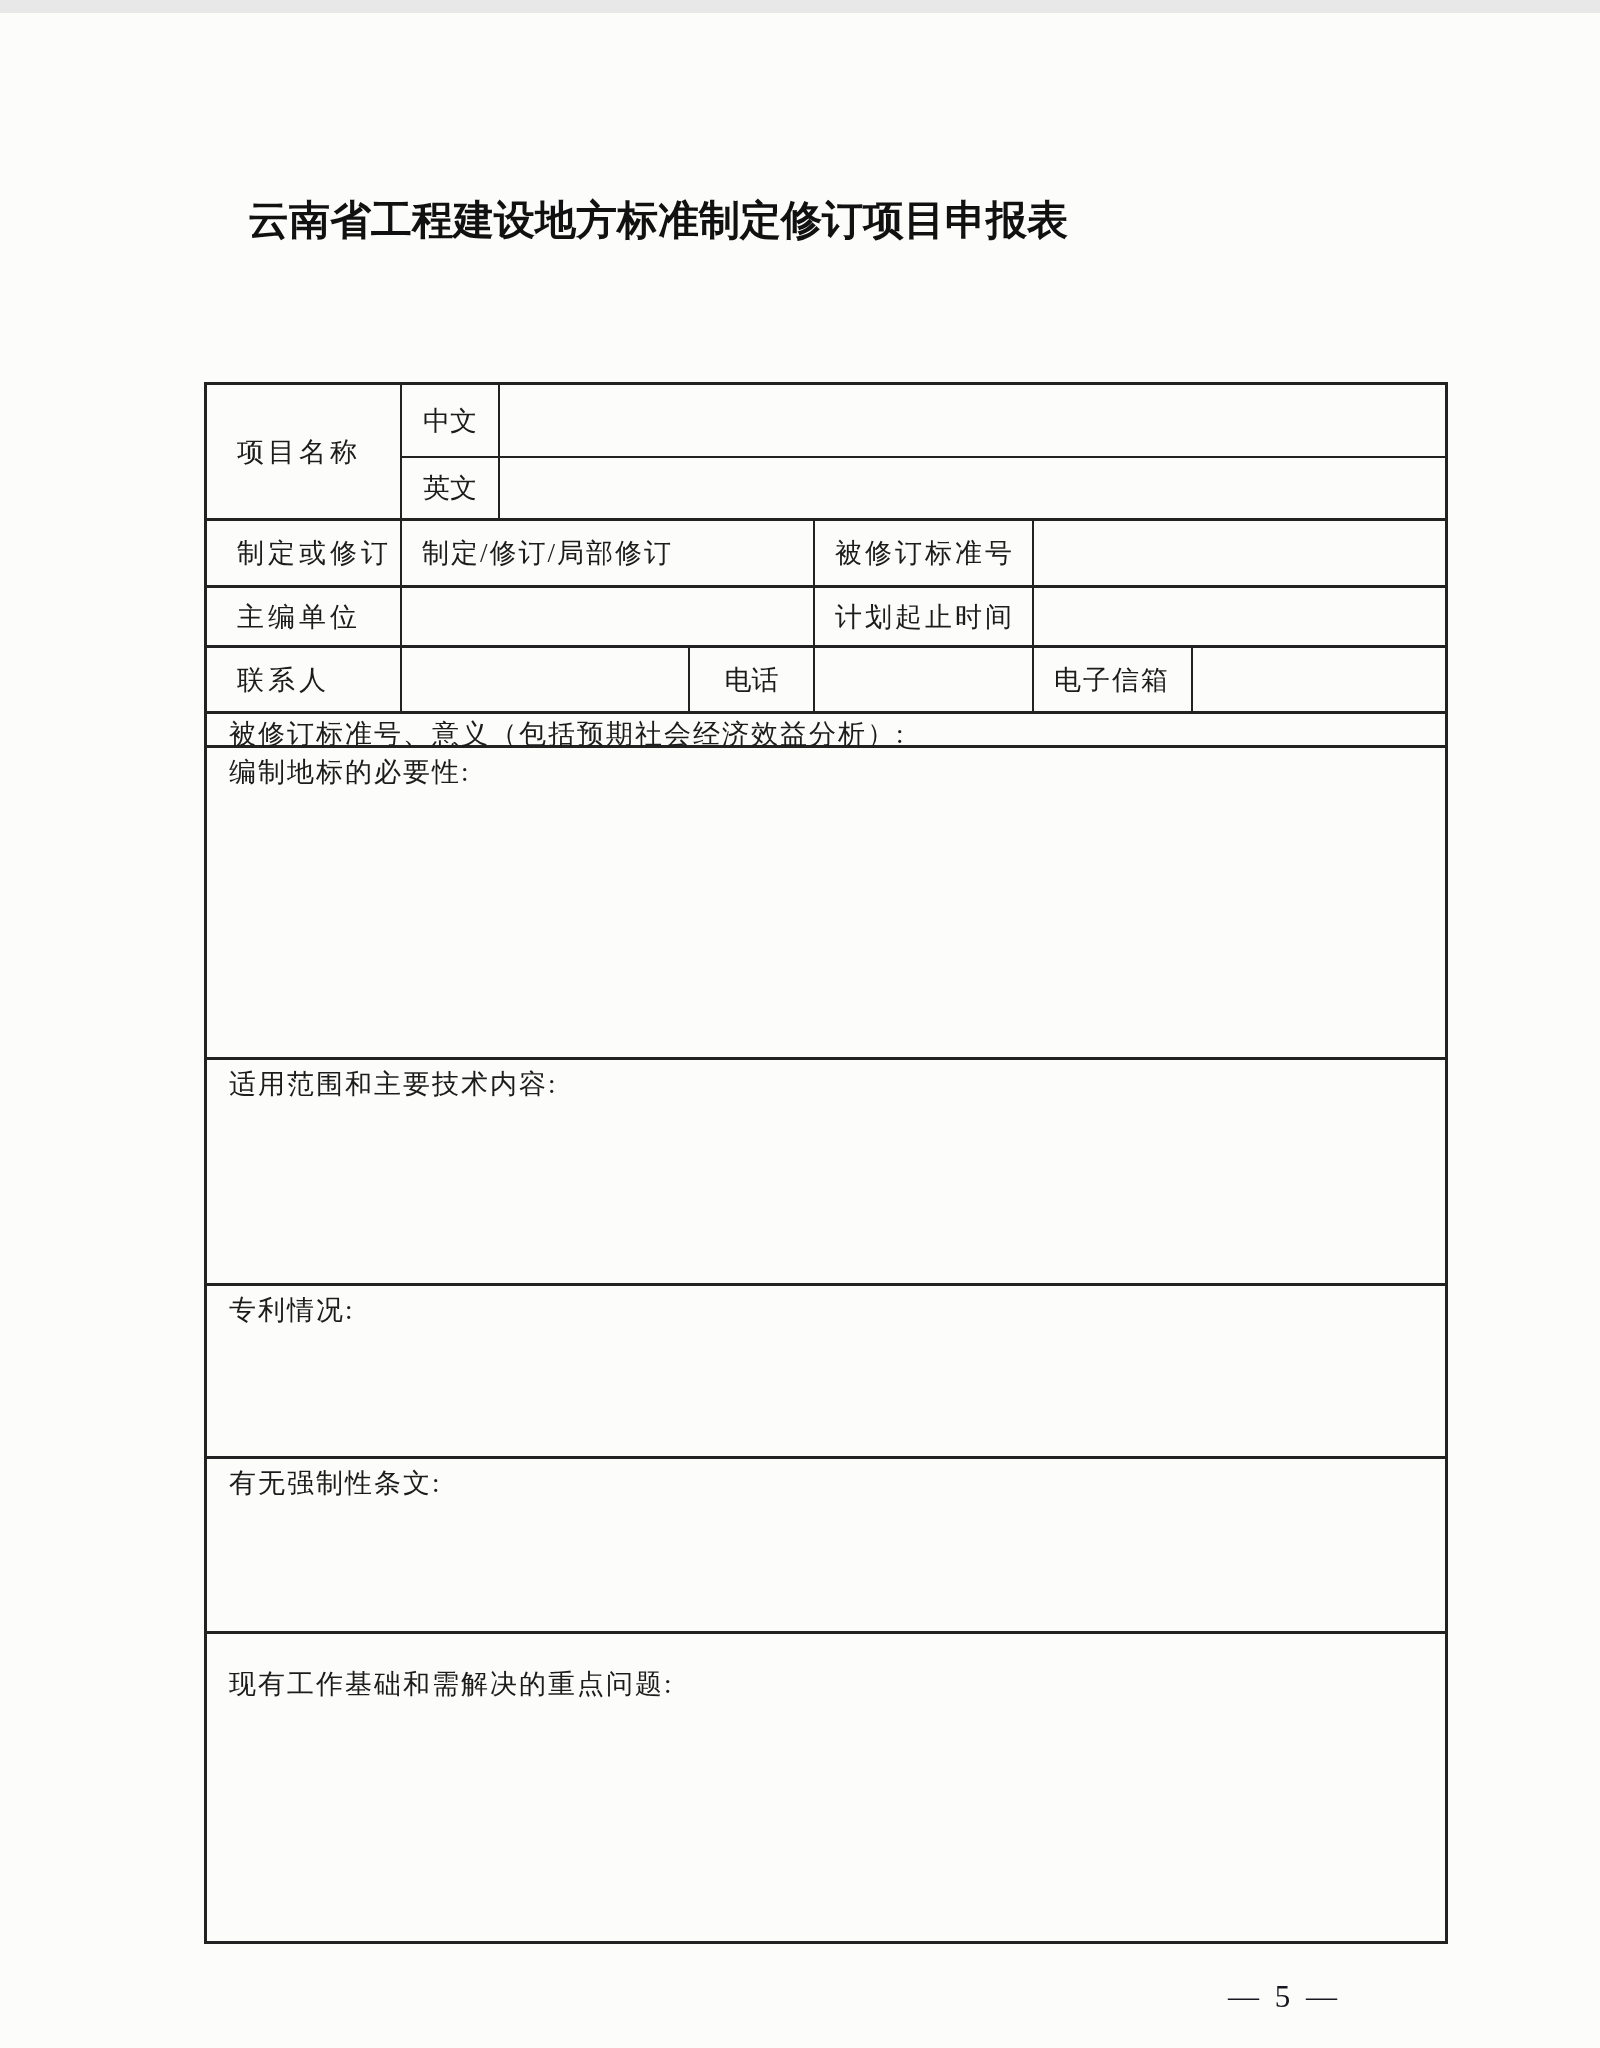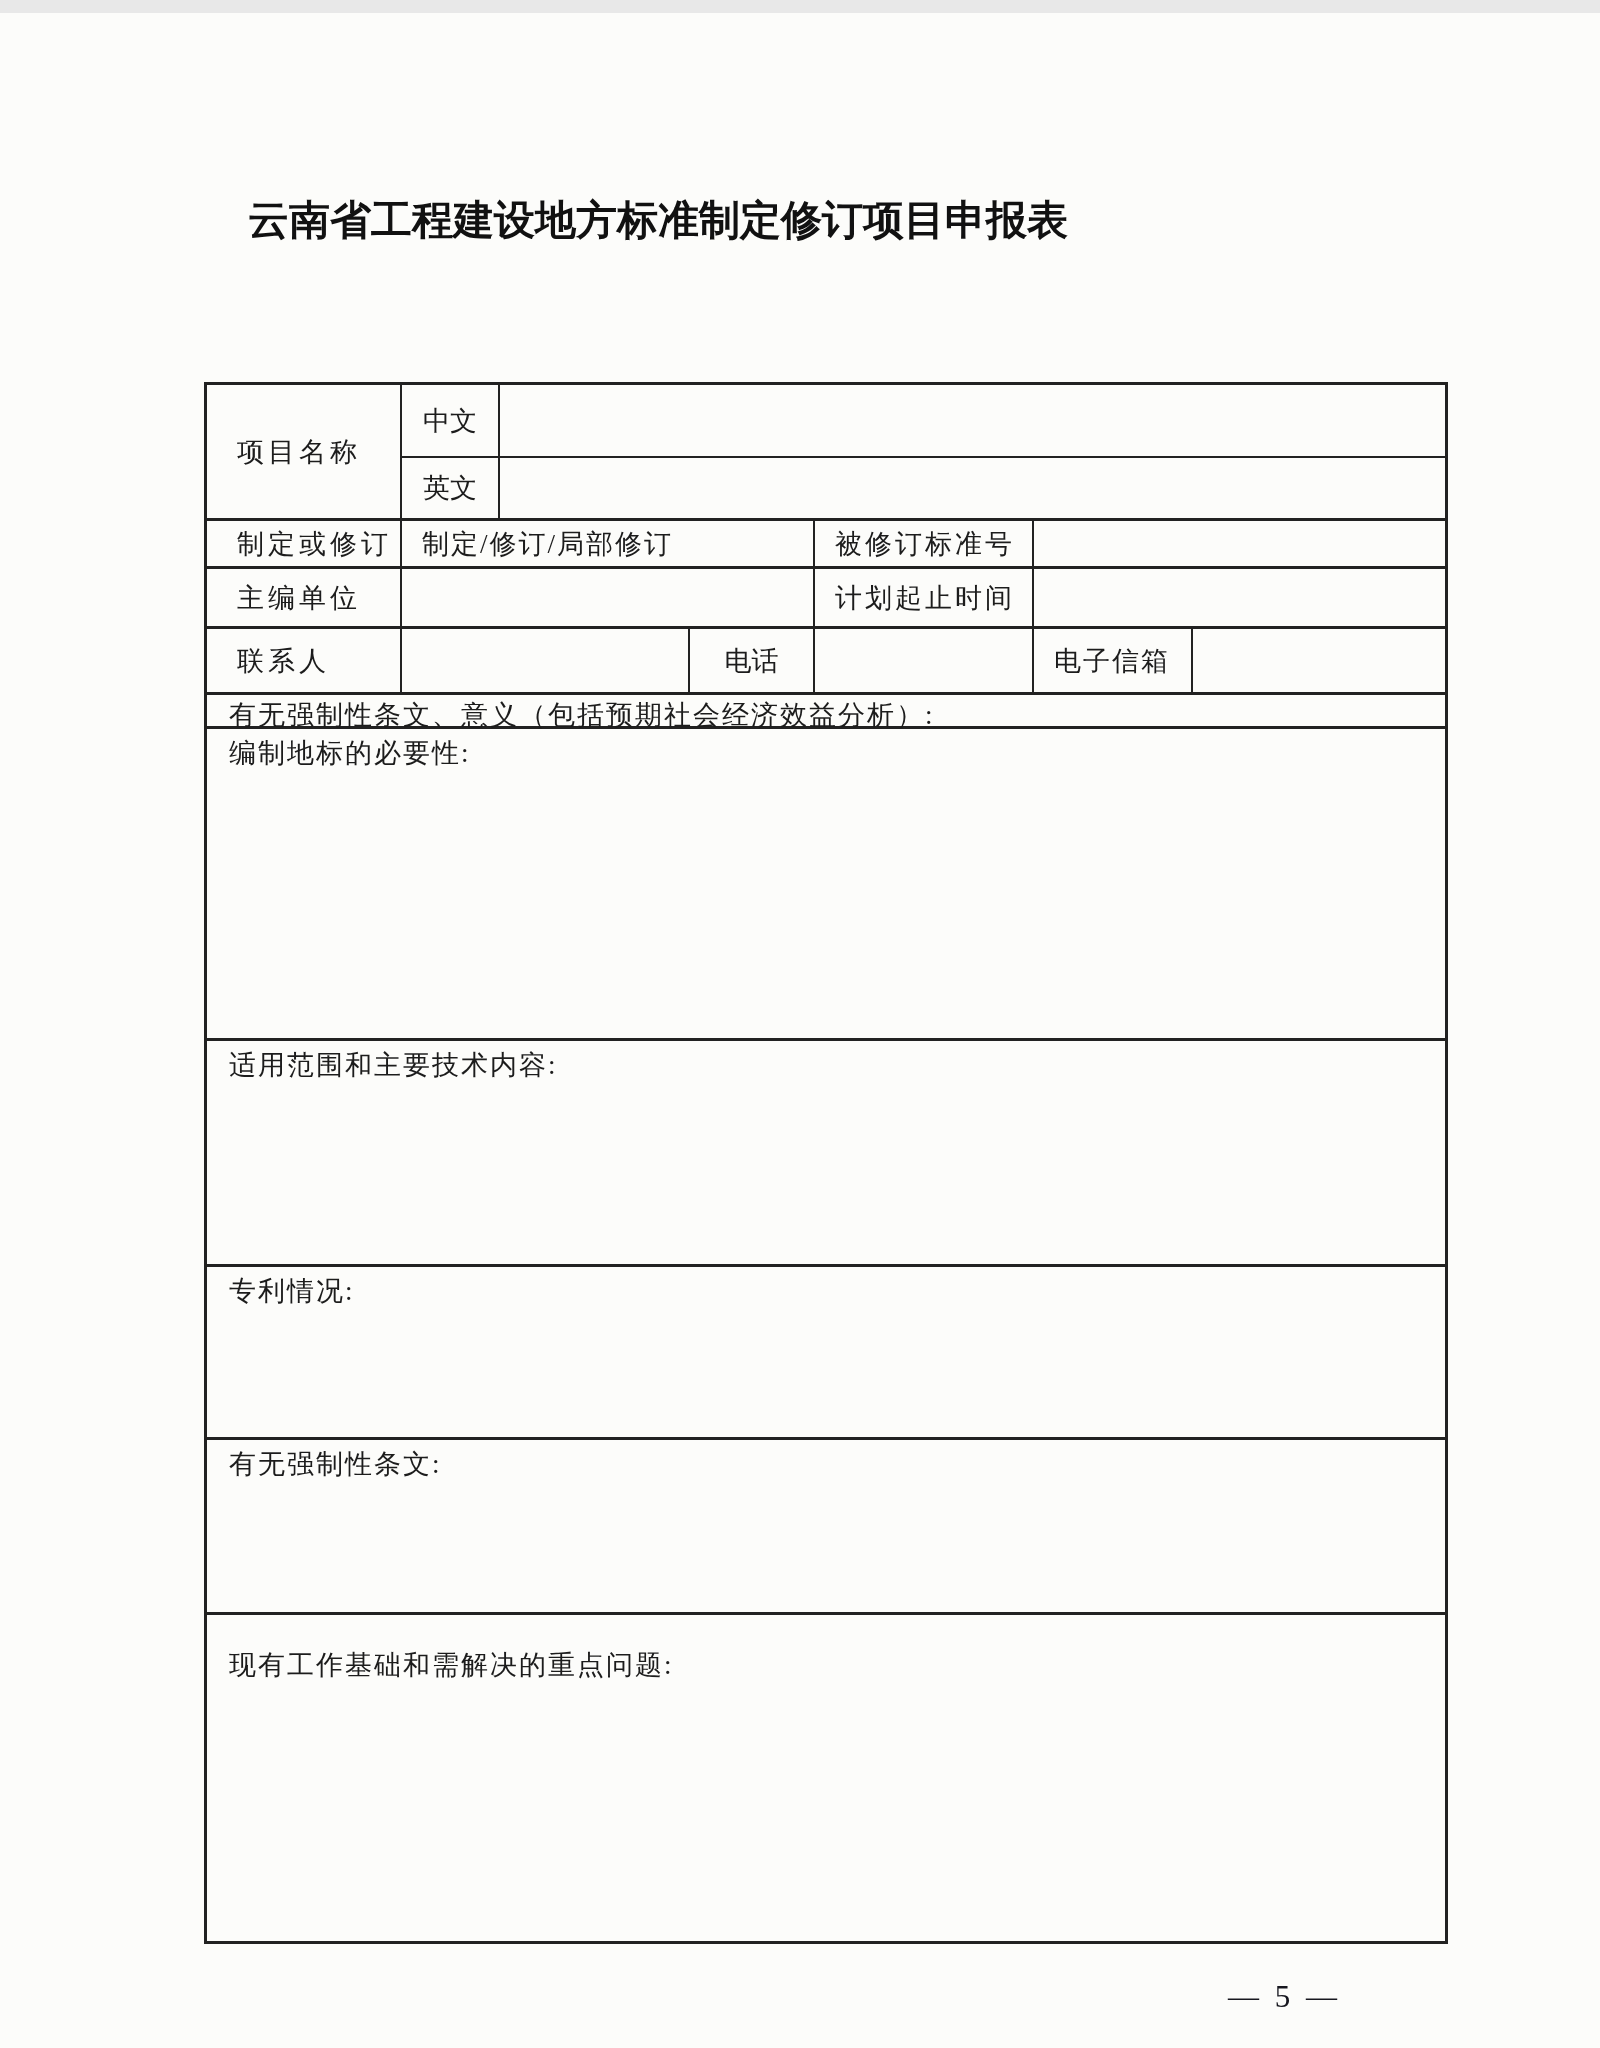--- a/index.html
+++ b/index.html
@@ -71,21 +71,21 @@
           <div class="cell br center" style="width:98px;">中文</div>
           <div class="cell fill"></div>
         </div>
         <div class="subrow" style="height:60px;">
           <div class="cell br center" style="width:98px;">英文</div>
           <div class="cell fill"></div>
         </div>
       </div>
     </div>
 
-    <div class="row" style="height:48px;">
+    <div class="row" style="height:67px;">
       <div class="cell br lab" style="width:195px;">制定或修订</div>
       <div class="cell br lab2" style="width:413px;letter-spacing:2px;">制定/修订/局部修订</div>
       <div class="cell br lab2" style="width:219px;">被修订标准号</div>
       <div class="cell fill"></div>
     </div>
 
     <div class="row" style="height:60px;">
       <div class="cell br lab" style="width:195px;">主编单位</div>
       <div class="cell br" style="width:413px;"></div>
       <div class="cell br lab2" style="width:219px;">计划起止时间</div>
@@ -95,21 +95,21 @@
     <div class="row" style="height:66px;">
       <div class="cell br lab" style="width:195px;">联系人</div>
       <div class="cell br" style="width:288px;"></div>
       <div class="cell br center" style="width:125px;">电话</div>
       <div class="cell br" style="width:219px;"></div>
       <div class="cell br lab2" style="width:159px;letter-spacing:2px;">电子信箱</div>
       <div class="cell fill"></div>
     </div>
 
     <div class="row section oneline" style="height:34px;">
-      <span class="sec-label">有无强制性条文、意义（包括预期社会经济效益分析）:</span>
+      <span class="sec-label">被修订标准号、意义（包括预期社会经济效益分析）:</span>
     </div>
 
     <div class="row section" style="height:312px;">
       <span class="sec-label">编制地标的必要性:</span>
     </div>
 
     <div class="row section" style="height:226px;">
       <span class="sec-label">适用范围和主要技术内容:</span>
     </div>
 

